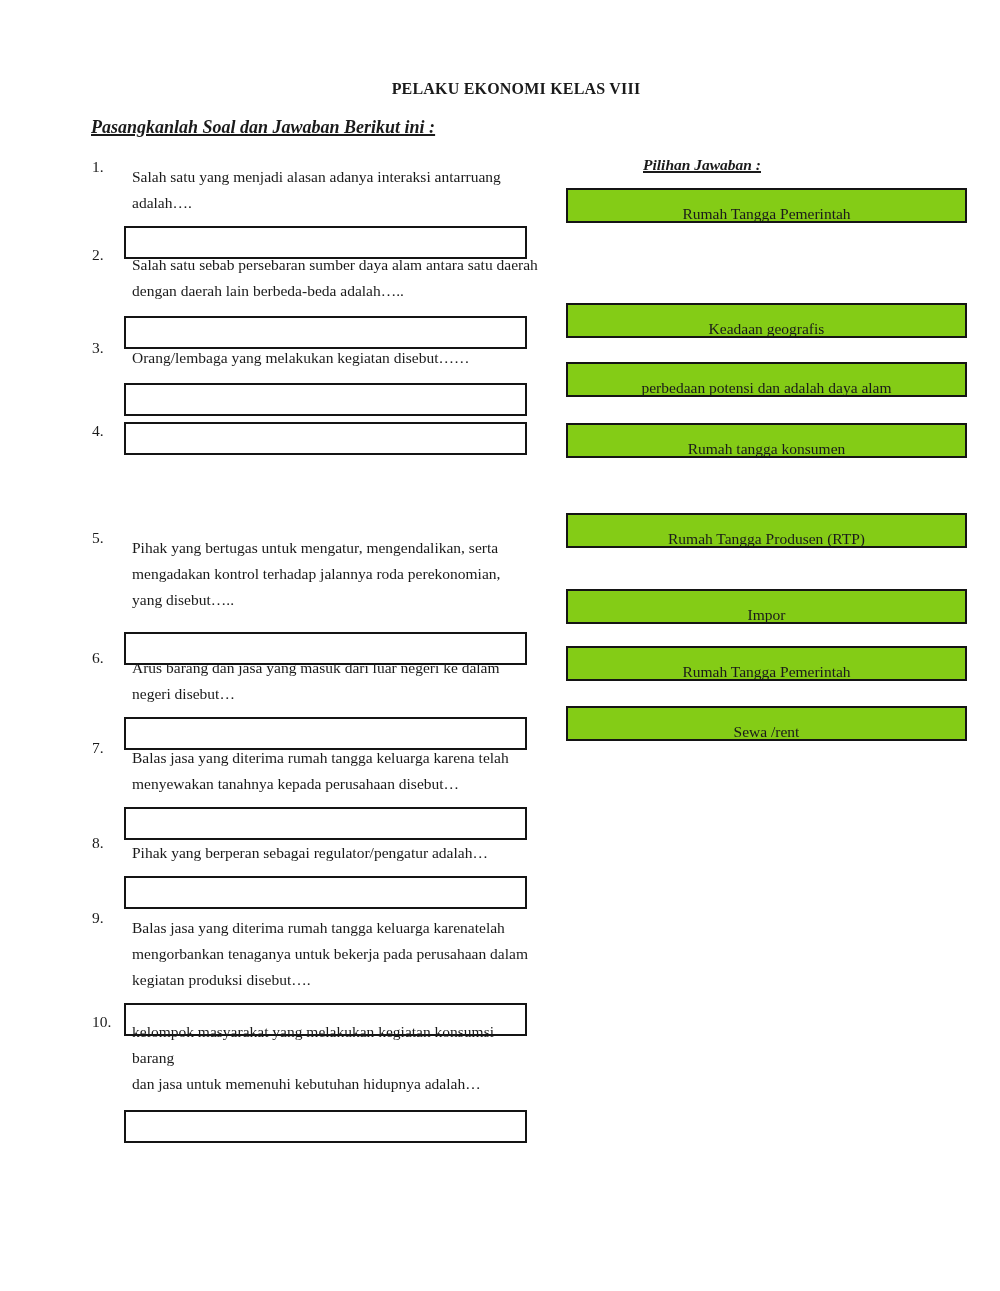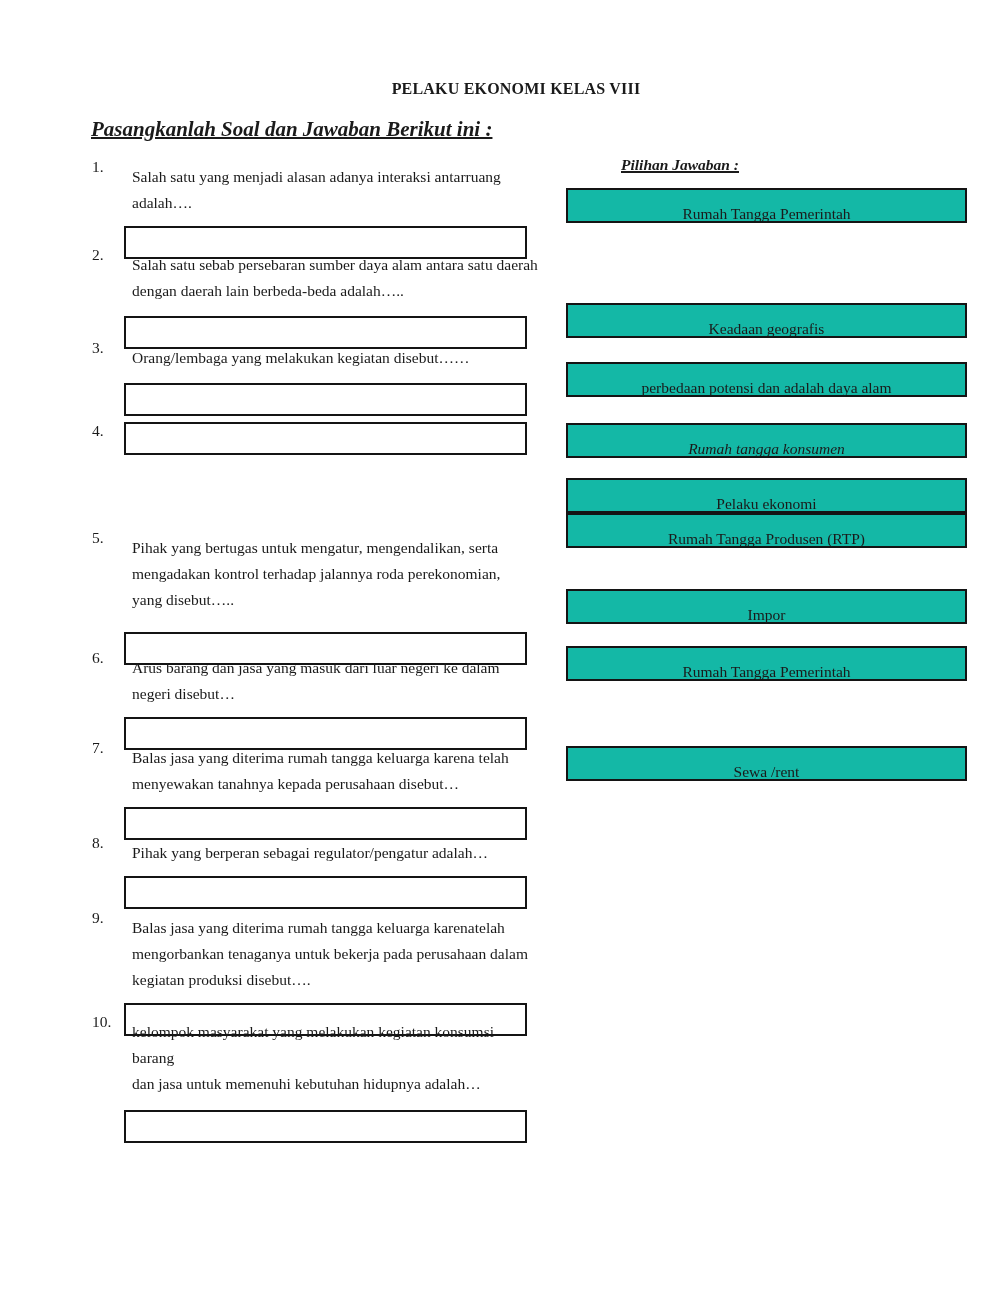--- a/index.html
+++ b/index.html
@@ -20,21 +20,21 @@
     width: 100%;
     text-align: center;
     font-size: 16px;
     font-weight: bold;
     letter-spacing: 0.2px;
   }
 
   .instruction {
     position: absolute;
     left: 67px; top: 93px;
-    font-size: 21px;
+    font-size: 18px;
     font-weight: bold;
     font-style: italic;
     text-decoration: underline;
     text-decoration-thickness: 1.5px;
   }
 
   
   .q {
     position: absolute;
     left: 68px;
@@ -79,48 +79,48 @@
     outline: none;
   }
   .q2 .input-box  { margin-top: 4px; }
   .q3 .input-box  { margin-top: 4px; }
   .q5 .input-box  { margin-top: 11px; }
   .q10 .input-box { margin-top: 5px; }
 
   
   .options-heading {
     position: absolute;
-    left: 597px; top: 132px;
+    left: 619px; top: 132px;
     font-size: 15.5px;
     font-weight: bold;
     font-style: italic;
     text-decoration: underline;
     text-decoration-thickness: 1.5px;
   }
   .option {
     position: absolute;
     left: 550px;
     width: 401px;
     height: 35px;
     border: 2px solid #141414;
-    background: #14b8a6;
+    background: #84cc16;
     text-align: center;
     font-size: 15.5px;
     line-height: 31px;
   }
   .o1  { top: 172px; }
   .o2  { top: 231px; }
   .o3  { top: 287px; }
   .o4  { top: 346px; }
-  .o5  { top: 407px; font-style: italic; }
+  .o5  { top: 407px; }
   .o6  { top: 462px; }
   .o7  { top: 497px; }
   .o8  { top: 573px; }
   .o9  { top: 630px; }
-  .o10 { top: 690px; margin-top: 40px; }
+  .o10 { top: 690px; }
 </style>
 </head>
 <body>
 
 <div class="page">
 
   <div class="title">PELAKU EKONOMI KELAS VIII</div>
   <div class="instruction">Pasangkanlah Soal dan Jawaban Berikut ini :</div>
 
   <div class="q q1">
@@ -190,19 +190,18 @@
 dan jasa untuk memenuhi kebutuhan hidupnya adalah…</div>
     <input type="text" class="input-box" value="" style="">
   </div>
 
   <div class="options-heading">Pilihan Jawaban :</div>
 
   <div class="option o1">Rumah Tangga Pemerintah</div>
   <div class="option o3">Keadaan geografis</div>
   <div class="option o4">perbedaan potensi dan adalah daya alam</div>
   <div class="option o5">Rumah tangga konsumen</div>
-  <div class="option o6">Pelaku ekonomi</div>
   <div class="option o7">Rumah Tangga Produsen (RTP)</div>
   <div class="option o8">Impor</div>
   <div class="option o9">Rumah Tangga Pemerintah</div>
   <div class="option o10">Sewa /rent</div>
 
 </div>
 
 </body></html>

